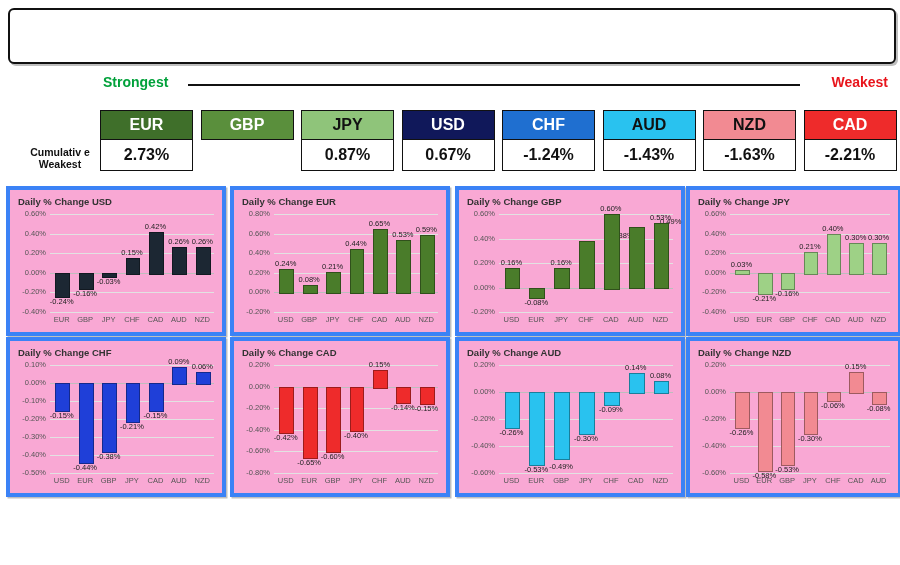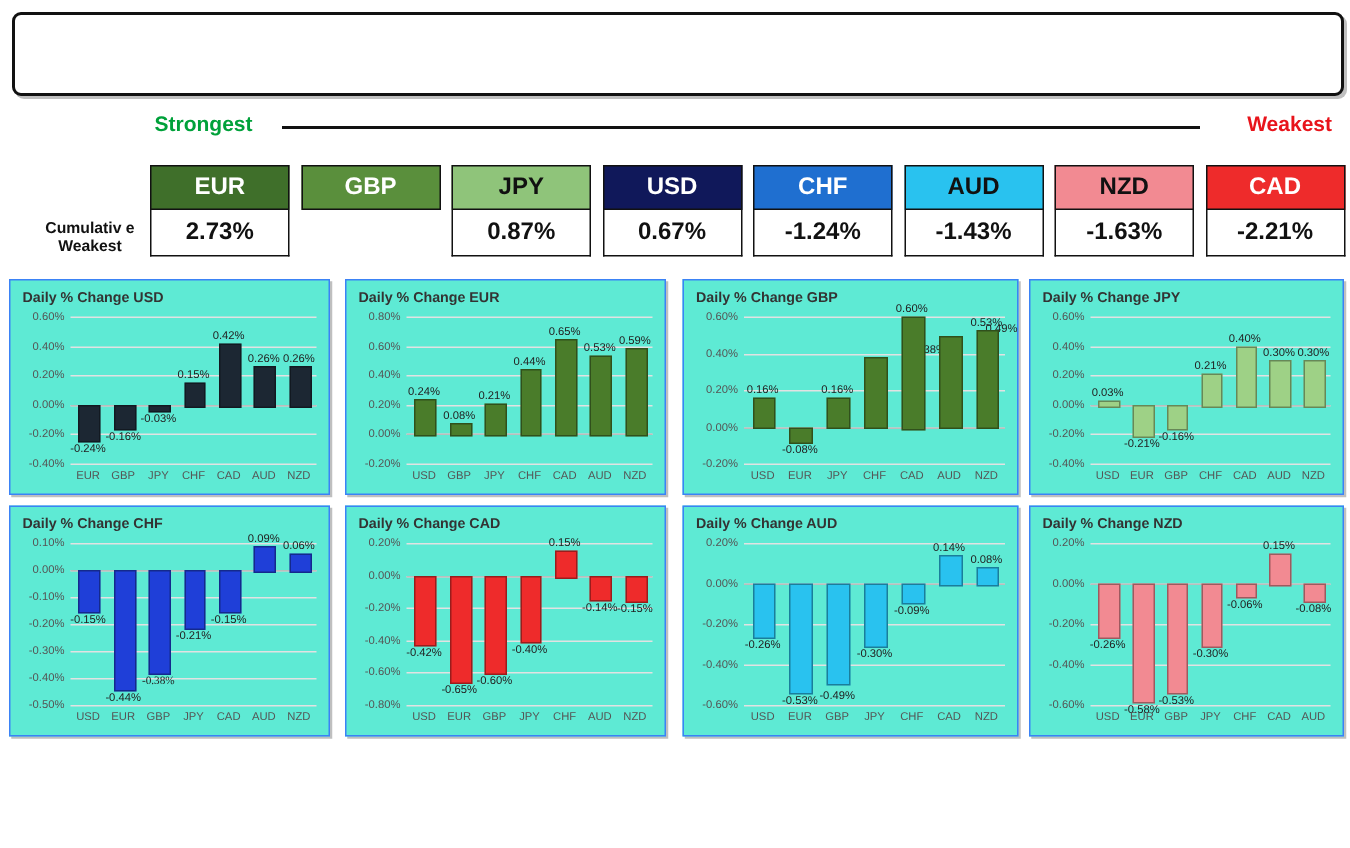--- a/index.html
+++ b/index.html
@@ -57,21 +57,21 @@
     border:1px solid #111;
   }
   .card .cc-val{
     height:30px;line-height:30px;text-align:center;
     font-size:16px;font-weight:bold;color:#111;
     border:1px solid #111;border-top:none;background:#fff;
   }
 
   
   .panel{
-    position:absolute;border:1px solid #3b82f6;background:#5eead4;
+    position:absolute;border:4px solid #3b82f6;background:#f9a8d4;
     box-shadow:1.5px 1.5px 0 rgba(0,0,0,.25);
   }
   .panel-title{
     position:absolute;left:8px;top:6px;
     font-size:9.5px;font-weight:bold;color:#333;
   }
   .gridline{position:absolute;left:40px;height:1px;background:#e2e2e2;}
   .axis-label{
     position:absolute;font-size:7.5px;color:#555;text-align:right;width:34px;
   }
@@ -293,21 +293,21 @@
         <div class="gridline" style="top: 132px; width: 164px;"></div>
         <div class="axis-label" style="left: 2px; top: 127px;">-0.50%</div>
         <div class="zero-line" style="left: 40px; width: 164px; top: 42px;"></div>
         <div class="bar" style="left: 45.2714px; top: 42px; width: 12.8857px; height: 27px; background: rgb(31, 63, 216);"></div>
         <div class="bar-val" style="left: 34.7143px; top: 70px;">-0.15%</div>
         <div class="cat-label" style="left: 38.7143px; top: 135px;">USD</div>
         <div class="bar" style="left: 68.7px; top: 42px; width: 12.8857px; height: 79.2px; background: rgb(31, 63, 216);"></div>
         <div class="bar-val" style="left: 58.1429px; top: 122.2px;">-0.44%</div>
         <div class="cat-label" style="left: 62.1429px; top: 135px;">EUR</div>
         <div class="bar" style="left: 92.1286px; top: 42px; width: 12.8857px; height: 68.4px; background: rgb(31, 63, 216);"></div>
-        <div class="bar-val" style="left: 81.5714px; top: 111.4px; font-family: Liberation Serif, serif;">-0.38%</div>
+        <div class="bar-val" style="left: 81.5714px; top: 111.4px;">-0.38%</div>
         <div class="cat-label" style="left: 85.5714px; top: 135px;">GBP</div>
         <div class="bar" style="left: 115.557px; top: 42px; width: 12.8857px; height: 37.8px; background: rgb(31, 63, 216);"></div>
         <div class="bar-val" style="left: 105px; top: 80.8px;">-0.21%</div>
         <div class="cat-label" style="left: 109px; top: 135px;">JPY</div>
         <div class="bar" style="left: 138.986px; top: 42px; width: 12.8857px; height: 27px; background: rgb(31, 63, 216);"></div>
         <div class="bar-val" style="left: 128.429px; top: 70px;">-0.15%</div>
         <div class="cat-label" style="left: 132.429px; top: 135px;">CAD</div>
         <div class="bar" style="left: 162.414px; top: 25.8px; width: 12.8857px; height: 16.2px; background: rgb(31, 63, 216);"></div>
         <div class="bar-val" style="left: 151.857px; top: 15.8px;">0.09%</div>
         <div class="cat-label" style="left: 155.857px; top: 135px;">AUD</div>

